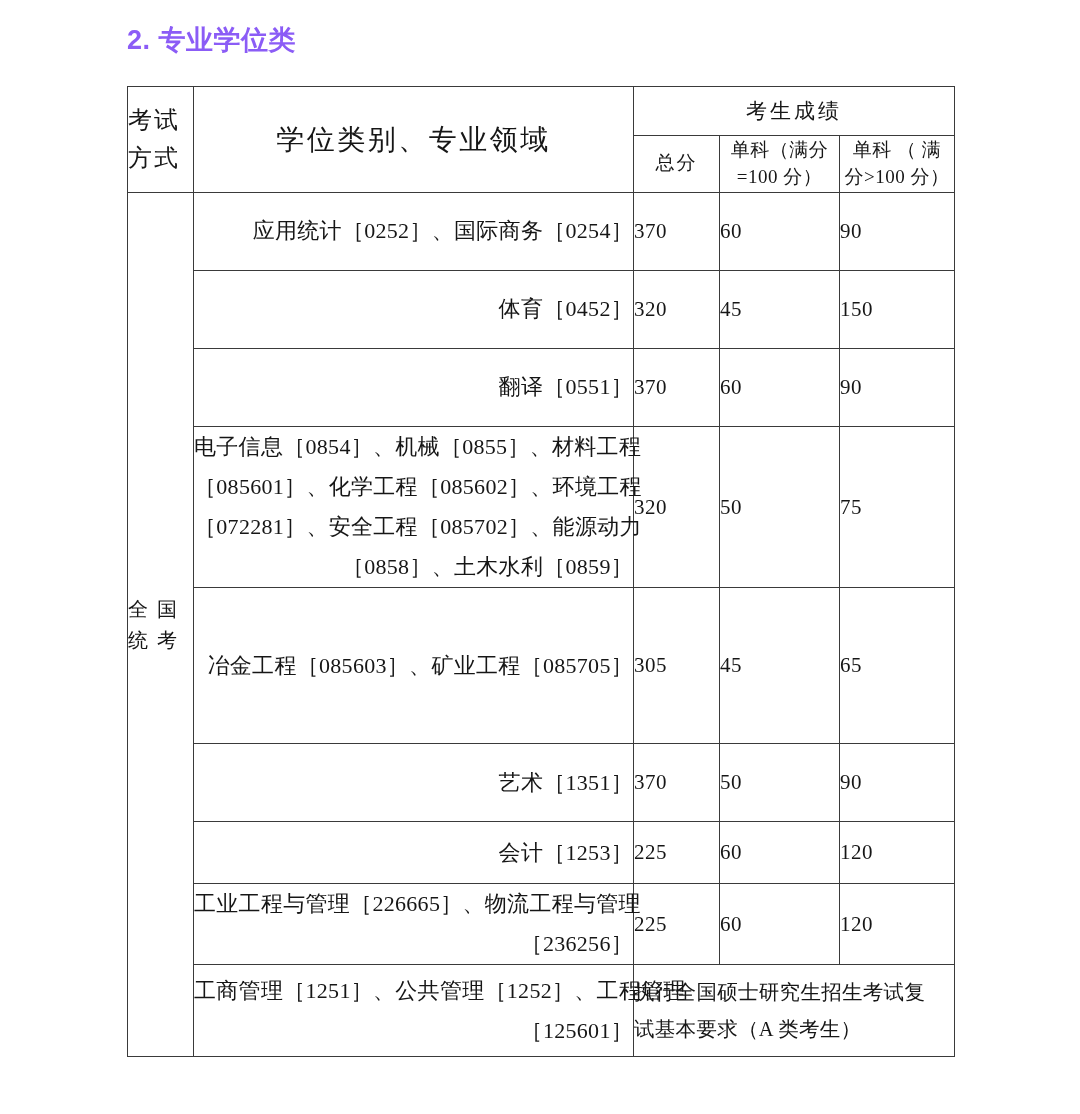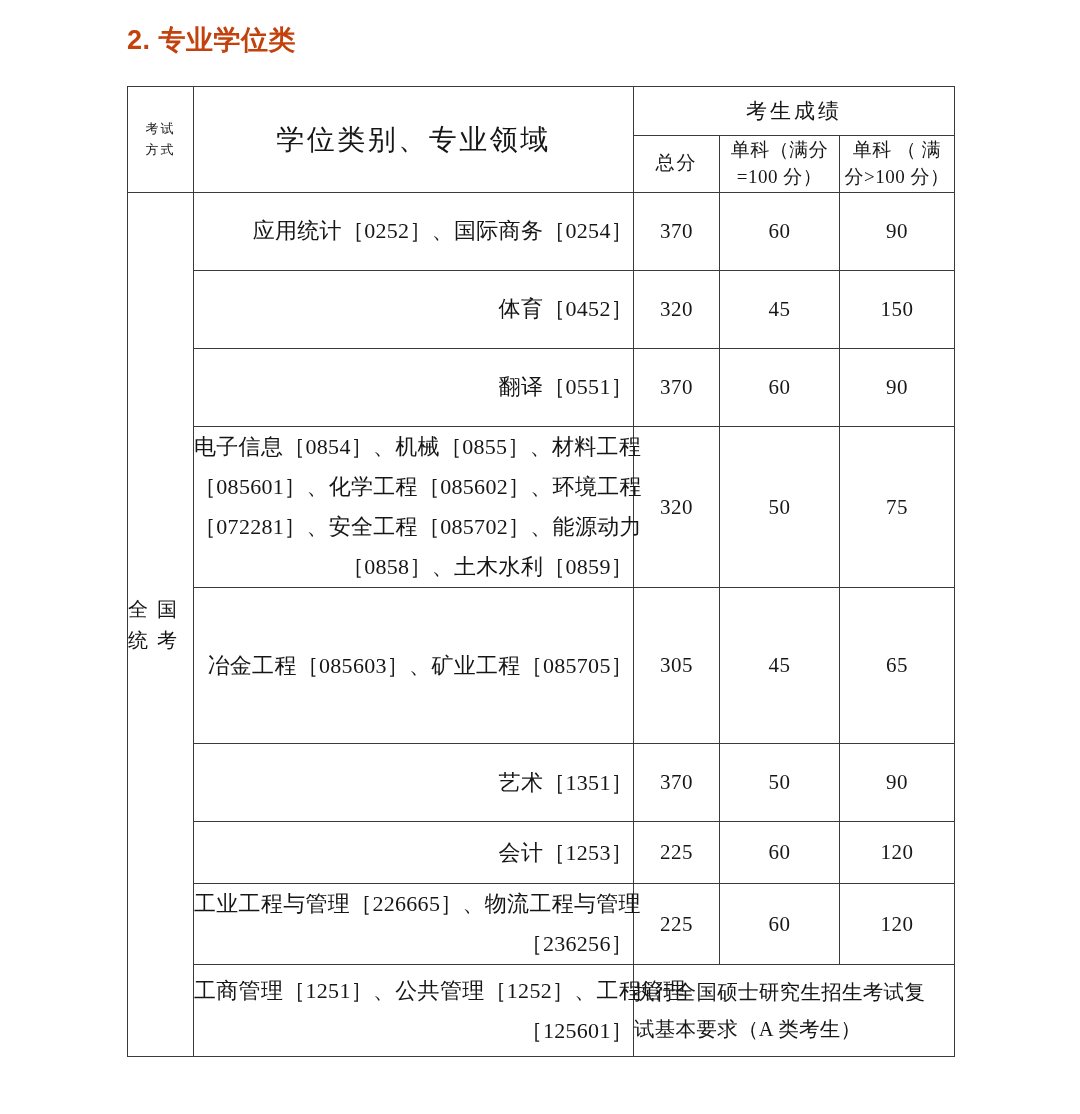--- a/index.html
+++ b/index.html
@@ -16,21 +16,21 @@
     overflow: hidden;
   }
 
   .page-title {
     position: absolute;
     left: 127px;
     top: 22px;
     font-size: 27px;
     font-weight: 600;
     letter-spacing: 0.5px;
-    color: #c2410c;
+    color: #8b5cf6;
     font-family: "Liberation Sans", "DejaVu Sans", sans-serif;
     white-space: nowrap;
   }
 
   .table-wrap {
     position: absolute;
     left: 127px;
     top: 86px;
     width: 827px;
   }
@@ -52,22 +52,22 @@
   }
 
   
   col.c-method  { width: 66px; }
   col.c-field   { width: 440px; }
   col.c-total   { width: 86px; }
   col.c-sub100  { width: 120px; }
   col.c-subgt   { width: 115px; }
 
   .h-method {
-    text-align: center;
-    font-size: 13px;
+    text-align: left;
+    font-size: 24px;
     line-height: 1.55;
     letter-spacing: 2px;
     padding: 6px 4px;
   }
   .h-field {
     text-align: center;
     font-size: 28px;
     letter-spacing: 2.5px;
   }
   .h-span {
@@ -99,21 +99,20 @@
 
   .cell-field {
     text-align: right;
     font-size: 22px;
     line-height: 1.82;
     padding: 4px 0 4px 7px;
     letter-spacing: 0.3px;
   }
 
   .cell-score {
-    text-align: center;
     font-size: 21px;
     letter-spacing: 0.5px;
   }
 
   .cell-note {
     text-align: left;
     font-size: 20.5px;
     line-height: 1.78;
     letter-spacing: 0.3px;
     padding: 4px 8px;

